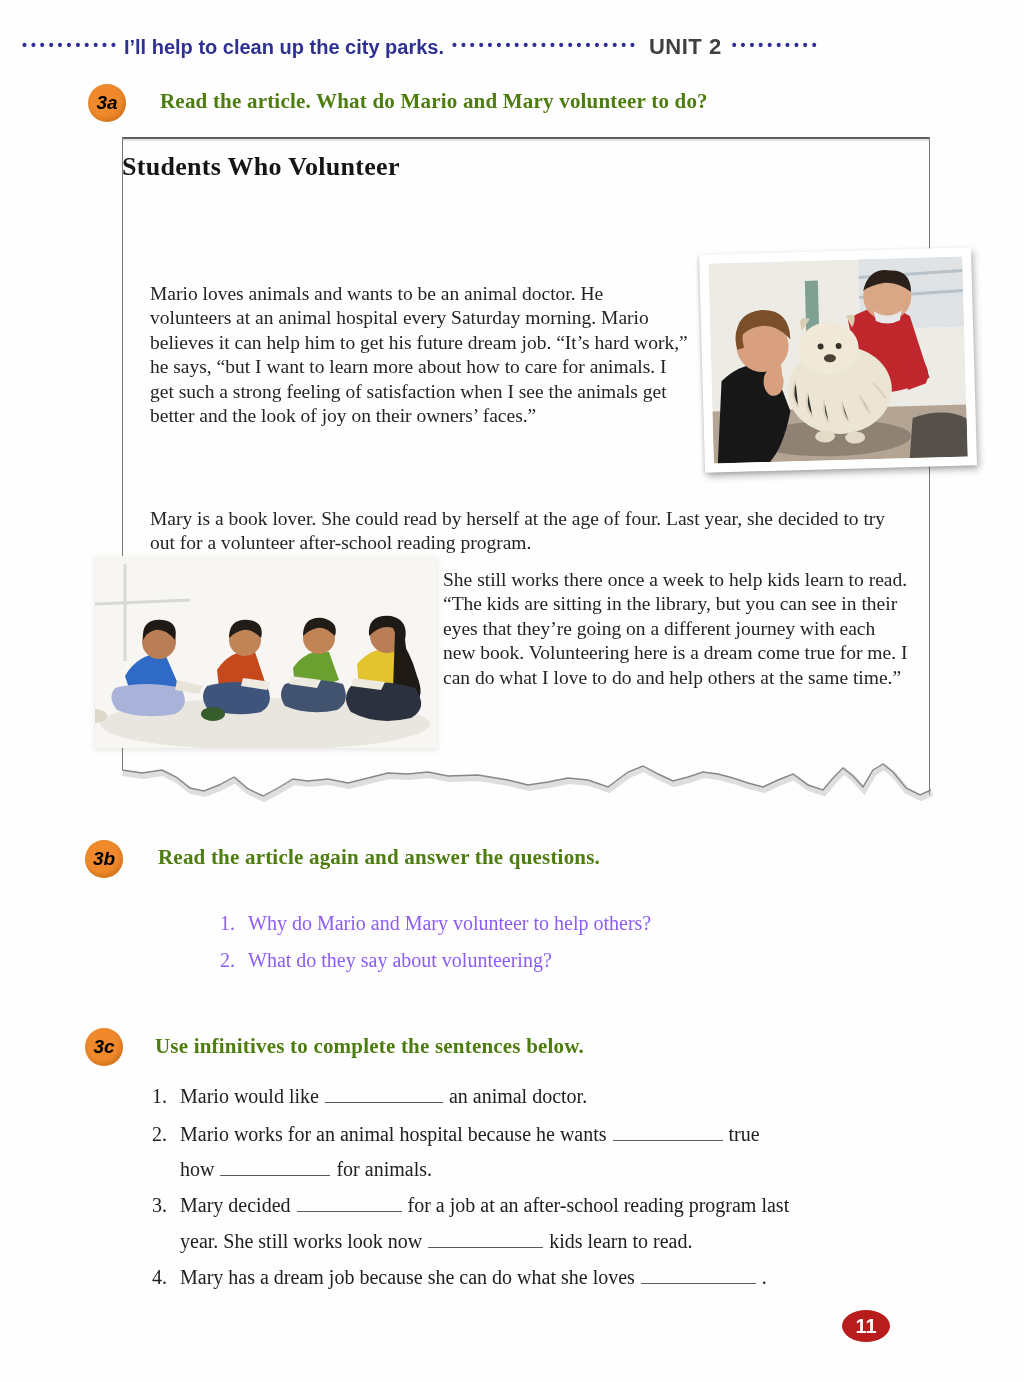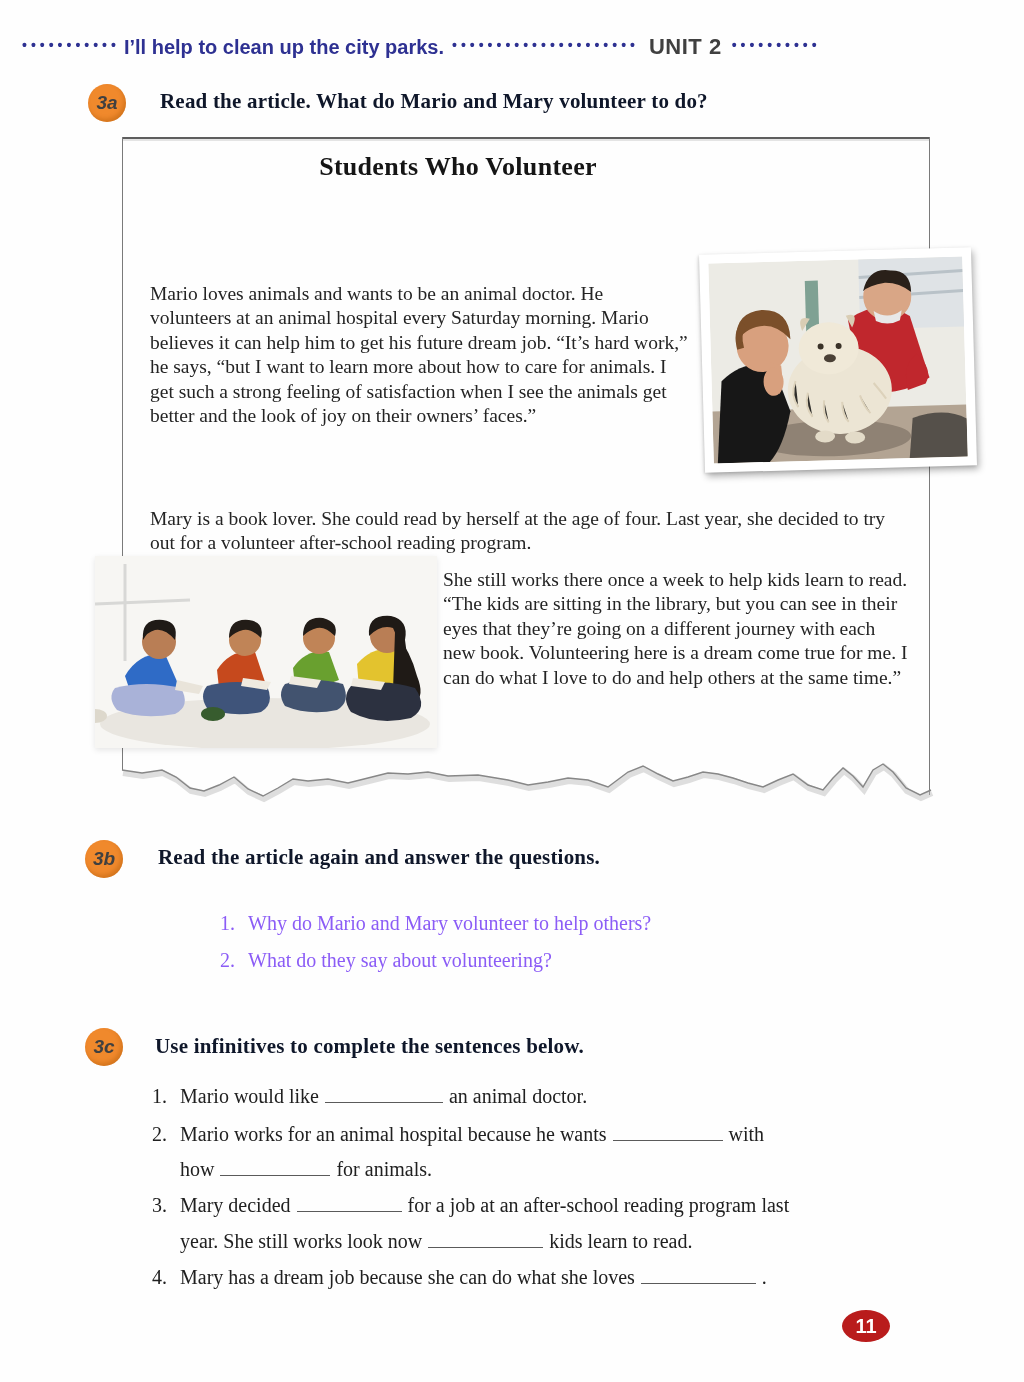--- a/index.html
+++ b/index.html
@@ -27,37 +27,37 @@
   .unit-label{
     color:#404040;font-size:22px;font-weight:800;margin:0 10px;
     letter-spacing:.5px;
   }
   
   .badge{
     position:absolute;width:38px;height:38px;border-radius:50%;
     background:#f0892c;
     display:flex;align-items:center;justify-content:center;
     font-family:"Liberation Sans", sans-serif;
-    font-weight:800;font-style:italic;font-size:19px;color:#404040;
+    font-weight:800;font-style:italic;font-size:19px;color:#000000;
     box-shadow:inset -2px -3px 4px rgba(160,80,0,.35);
   }
   .instruction{
-    position:absolute;font-weight:700;font-size:21px;color:#0f172a;
+    position:absolute;font-weight:700;font-size:21px;color:#4d7c0f;
     font-family:"Liberation Serif", serif;letter-spacing:.2px;
   }
   
   .box-border-top{position:absolute;left:122px;top:137px;width:808px;height:0;
     border-top:2px solid #5e5e5e;box-shadow:0 2px 0 rgba(0,0,0,.10);}
   .box-border-left{position:absolute;left:122px;top:137px;width:0;height:633px;
     border-left:1.6px solid #7a7a7a;}
   .box-border-right{position:absolute;left:929px;top:137px;width:0;height:658px;
     border-left:1.6px solid #7a7a7a;}
   .torn-edge{position:absolute;left:116px;top:760px;width:824px;height:56px;}
   .article-title{
-    position:absolute;left:122px;top:152px;width:672px;text-align:center;
+    position:absolute;left:122px;top:152px;width:672px;
     font-size:26px;font-weight:700;color:#151515;letter-spacing:.3px;
   }
   .article-par{
     position:absolute;font-size:19.5px;line-height:24.6px;color:#242424;
     text-align:left;
   }
   .par-intro{left:150px;top:197px;width:756px;}
   .par-mario{left:150px;top:262px;width:538px;}
   .par-mary1{left:150px;top:487px;width:760px;}
   .par-mary2{left:443px;top:548px;width:468px;}
@@ -224,21 +224,21 @@
   </div>
 
   <div class="badge" style="left:85px;top:1028px">3c</div>
   <div class="instruction" style="left:155px;top:1034px">Use infinitives to complete the sentences below.</div>
 
   <div class="c-line" style="left:152px;top:1082px">
     <span class="c-num">1.</span><span>Mario would like</span><span class="blank b118"></span><span>an animal doctor.</span>
   </div>
 
   <div class="c-line" style="left:152px;top:1120px">
-    <span class="c-num">2.</span><span>Mario works for an animal hospital because he wants</span><span class="blank b110"></span><span>with</span>
+    <span class="c-num">2.</span><span>Mario works for an animal hospital because he wants</span><span class="blank b110"></span><span>true</span>
   </div>
   <div class="c-line" style="left:180px;top:1155px">
     <span>how</span><span class="blank b110"></span><span>for animals.</span>
   </div>
 
   <div class="c-line" style="left:152px;top:1191px">
     <span class="c-num">3.</span><span>Mary decided</span><span class="blank b105"></span><span>for a job at an after-school reading program last</span>
   </div>
   <div class="c-line" style="left:180px;top:1227px">
     <span>year. She still works look now</span><span class="blank b115"></span><span>kids learn to read.</span>

